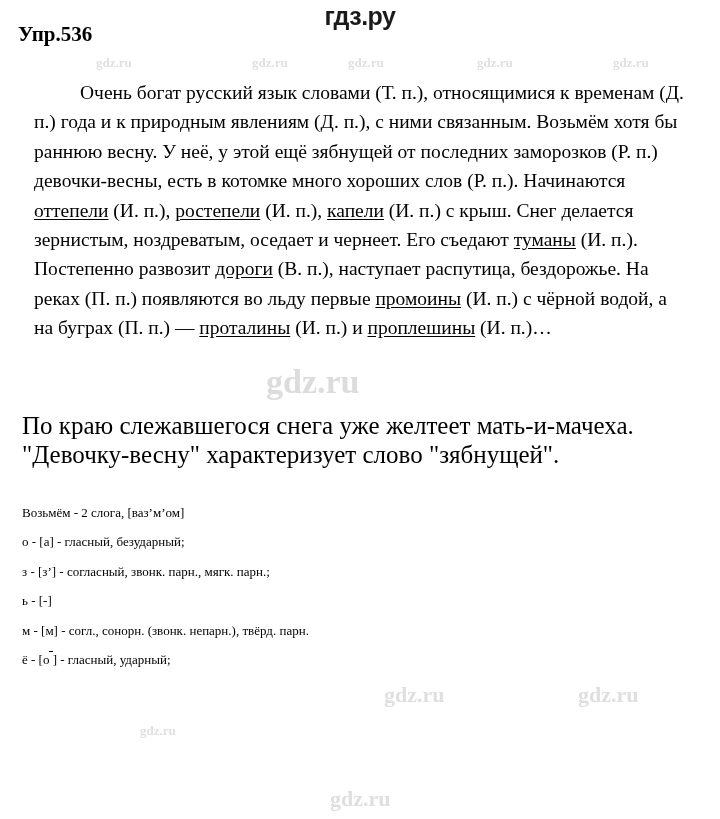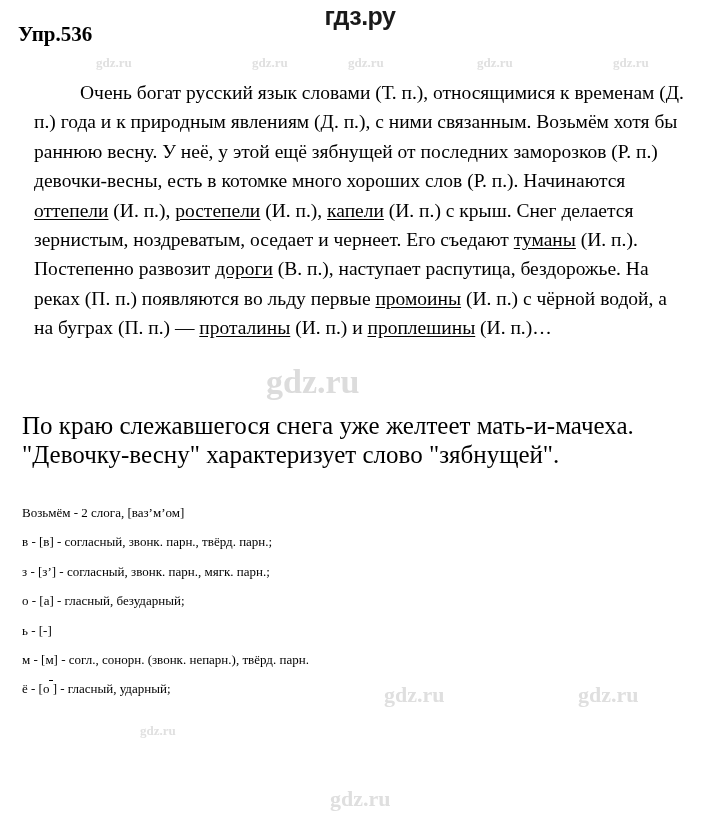--- a/index.html
+++ b/index.html
@@ -132,21 +132,20 @@
     <p class="para" id="main-para"><span>Очень богат русский язык словами (Т. п.), относящимися к временам (Д. п.) года и к природным явлениям (Д. п.), с ними связанным. Возьмём хотя бы раннюю весну. У неё, у этой ещё зябнущей от последних заморозков (Р. п.) девочки-весны, есть в котомке много хороших слов (Р. п.). Начинаются </span><u class="ul">оттепели</u><span> (И. п.), </span><u class="ul">ростепели</u><span> (И. п.), </span><u class="ul">капели</u><span> (И. п.) с крыш. Снег делается зернистым, ноздреватым, оседает и чернеет. Его съедают </span><u class="ul">туманы</u><span> (И. п.). Постепенно развозит </span><u class="ul">дороги</u><span> (В. п.), наступает распутица, бездорожье. На реках (П. п.) появляются во льду первые </span><u class="ul">промоины</u><span> (И. п.) с чёрной водой, а на буграх (П. п.) — </span><u class="ul">проталины</u><span> (И. п.) и </span><u class="ul">проплешины</u><span> (И. п.)…</span></p>
   </div>
 
   <div class="block2">
     <p class="line">По краю слежавшегося снега уже желтеет мать-и-мачеха.</p>
     <p class="line">"Девочку-весну" характеризует слово "зябнущей".</p>
   </div>
 
   <div class="block3">
     <p class="line">Возьмём - 2 слога, [ваз’м’ом]</p>
-    <p class="line">в - [в] - согласный, звонк. парн., твёрд. парн.;</p>
+    <p class="line">о - [а] - гласный, безударный;</p>
     <p class="line">з - [з’] - согласный, звонк. парн., мягк. парн.;</p>
-    <p class="line">о - [а] - гласный, безударный;</p>
     <p class="line">ь - [-]</p>
     <p class="line">м - [м] - согл., сонорн. (звонк. непарн.), твёрд. парн.</p>
     <p class="line"><span>ё - [о</span><span class="ovl">&nbsp;</span><span>] - гласный, ударный;</span></p>
   </div>
 
 </div>
 
 </body></html>

